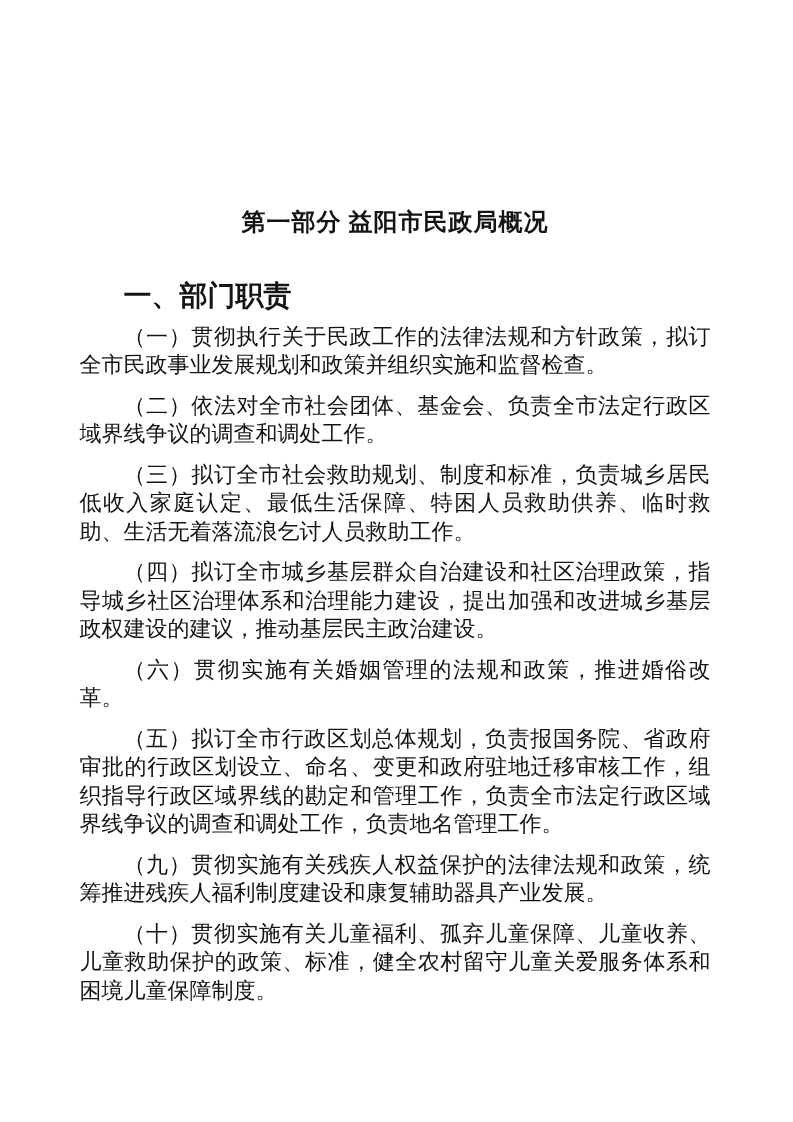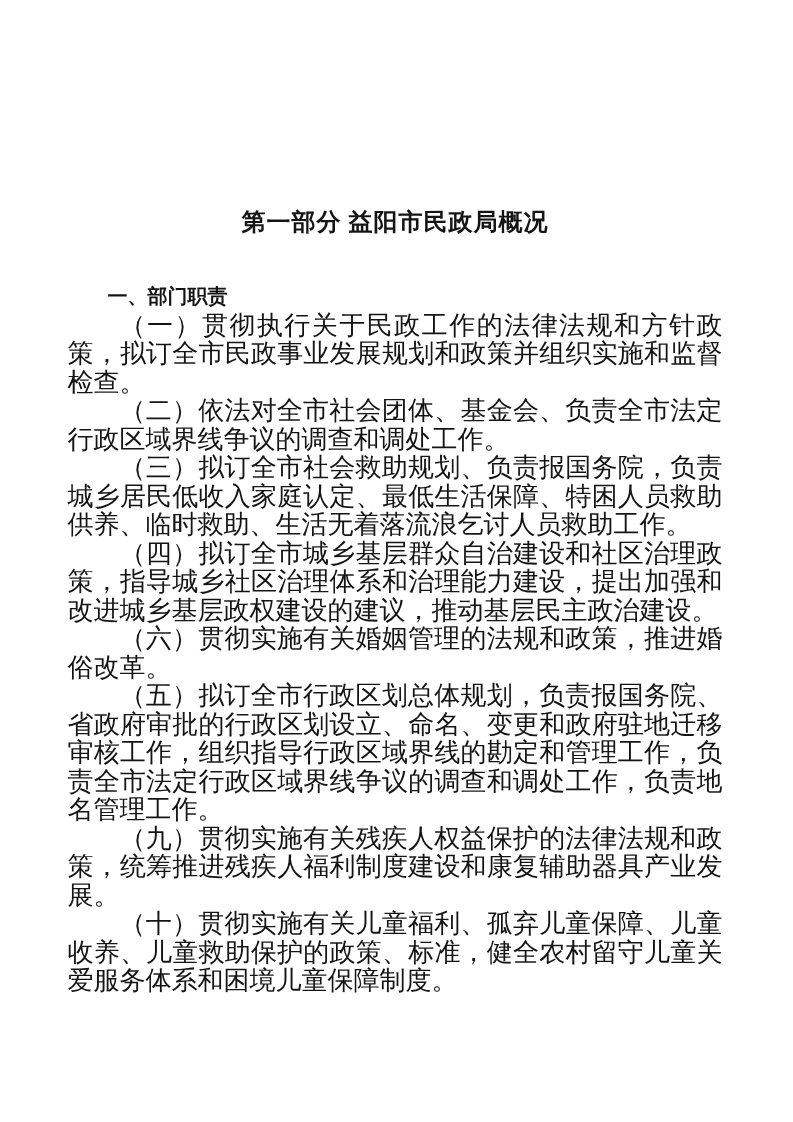--- a/index.html
+++ b/index.html
@@ -22,43 +22,43 @@
   .doc-title {
     margin: 206px 0 0 0;
     font-size: 24px;
     font-weight: bold;
     line-height: 32px;
     text-align: center;
     letter-spacing: 1px;
     white-space: pre;
   }
   .section-heading {
-    margin: 44px 0 1px 0;
-    font-size: 20px;
+    margin: 44px 0 8px 0;
+    font-size: 28px;
     font-weight: bold;
     line-height: 28.5px;
     text-indent: 2em;
   }
   .para {
-    margin: 0;
-    font-size: 26px;
+    margin: 12px;
+    font-size: 22px;
     line-height: 28.5px;
     text-indent: 2em;
     text-align: justify;
     text-justify: inter-ideograph;
     word-break: normal;
   }
 </style>
 </head>
 <body>
 
 <div class="page">
   <h1 class="doc-title">第一部分 益阳市民政局概况</h1>
   <h2 class="section-heading">一、部门职责</h2>
   <p class="para">（一）贯彻执行关于民政工作的法律法规和方针政策，拟订全市民政事业发展规划和政策并组织实施和监督检查。</p>
   <p class="para">（二）依法对全市社会团体、基金会、负责全市法定行政区域界线争议的调查和调处工作。</p>
-  <p class="para">（三）拟订全市社会救助规划、负责报国务院，负责城乡居民低收入家庭认定、最低生活保障、特困人员救助供养、临时救助、生活无着落流浪乞讨人员救助工作。</p>
+  <p class="para">（三）拟订全市社会救助规划、制度和标准，负责城乡居民低收入家庭认定、最低生活保障、特困人员救助供养、临时救助、生活无着落流浪乞讨人员救助工作。</p>
   <p class="para">（四）拟订全市城乡基层群众自治建设和社区治理政策，指导城乡社区治理体系和治理能力建设，提出加强和改进城乡基层政权建设的建议，推动基层民主政治建设。</p>
   <p class="para">（六）贯彻实施有关婚姻管理的法规和政策，推进婚俗改革。</p>
   <p class="para">（五）拟订全市行政区划总体规划，负责报国务院、省政府审批的行政区划设立、命名、变更和政府驻地迁移审核工作，组织指导行政区域界线的勘定和管理工作，负责全市法定行政区域界线争议的调查和调处工作，负责地名管理工作。</p>
   <p class="para">（九）贯彻实施有关残疾人权益保护的法律法规和政策，统筹推进残疾人福利制度建设和康复辅助器具产业发展。</p>
   <p class="para">（十）贯彻实施有关儿童福利、孤弃儿童保障、儿童收养、儿童救助保护的政策、标准，健全农村留守儿童关爱服务体系和困境儿童保障制度。</p>
 </div>
 
 </body></html>

